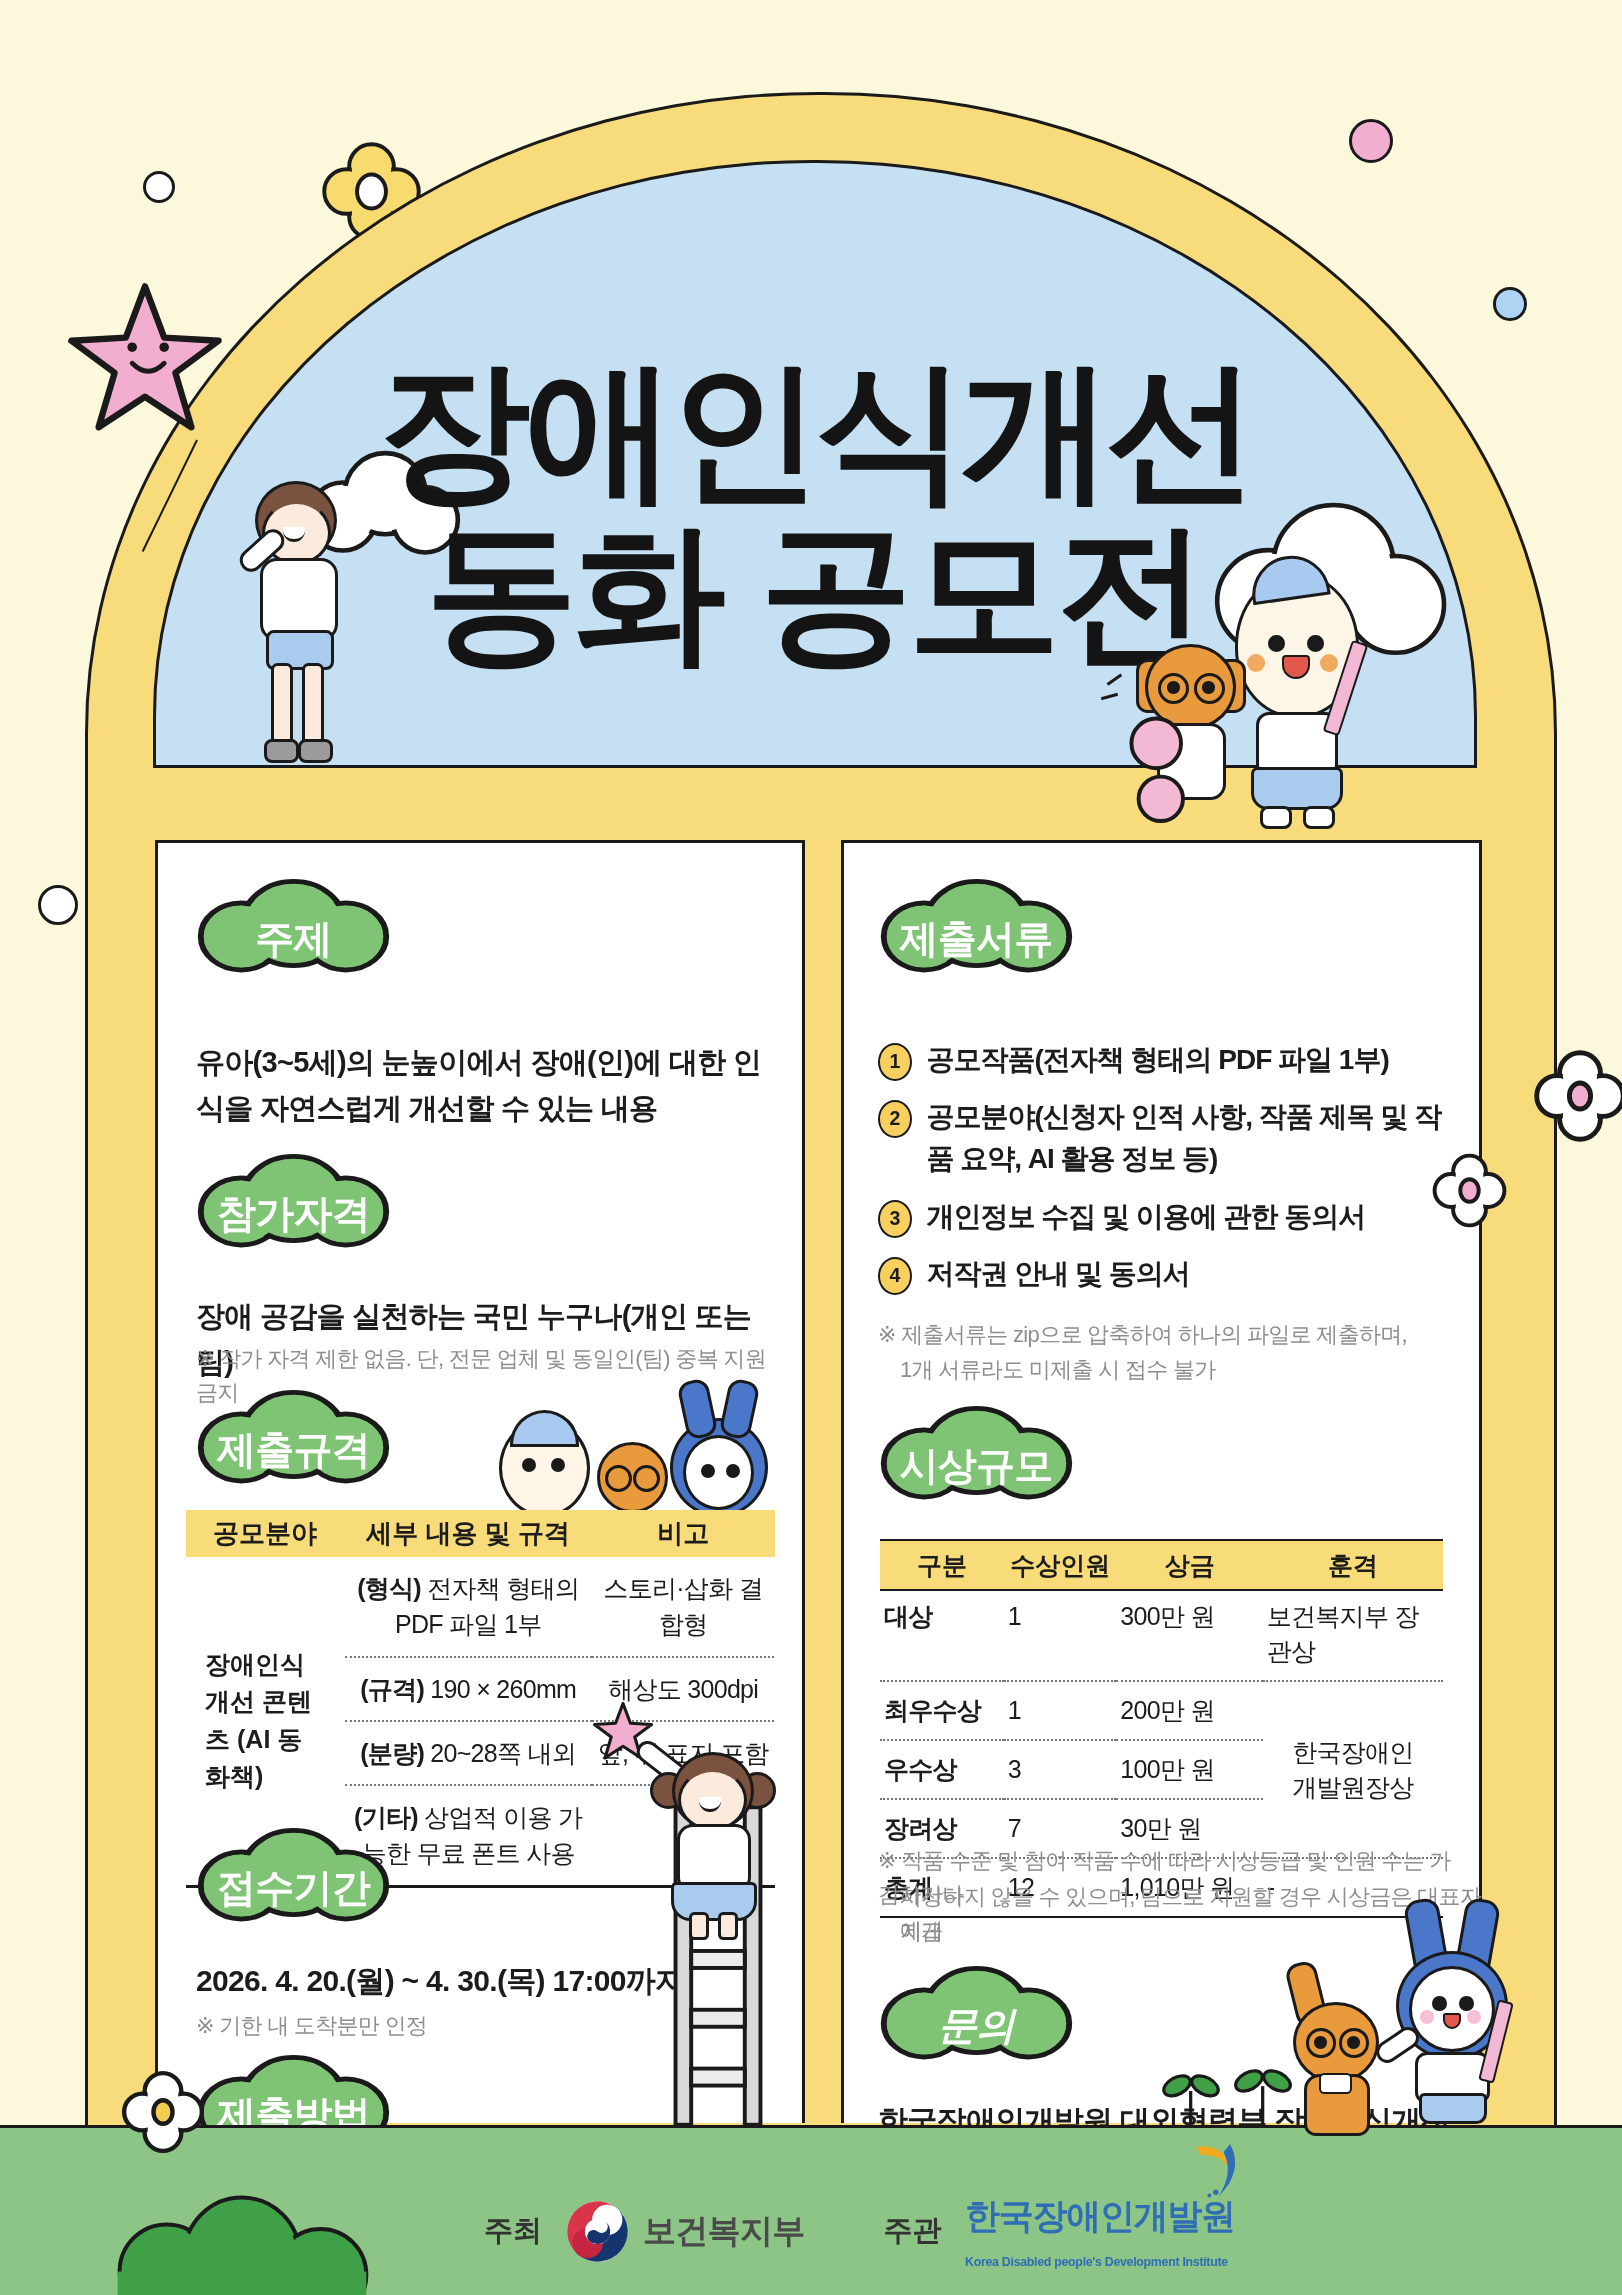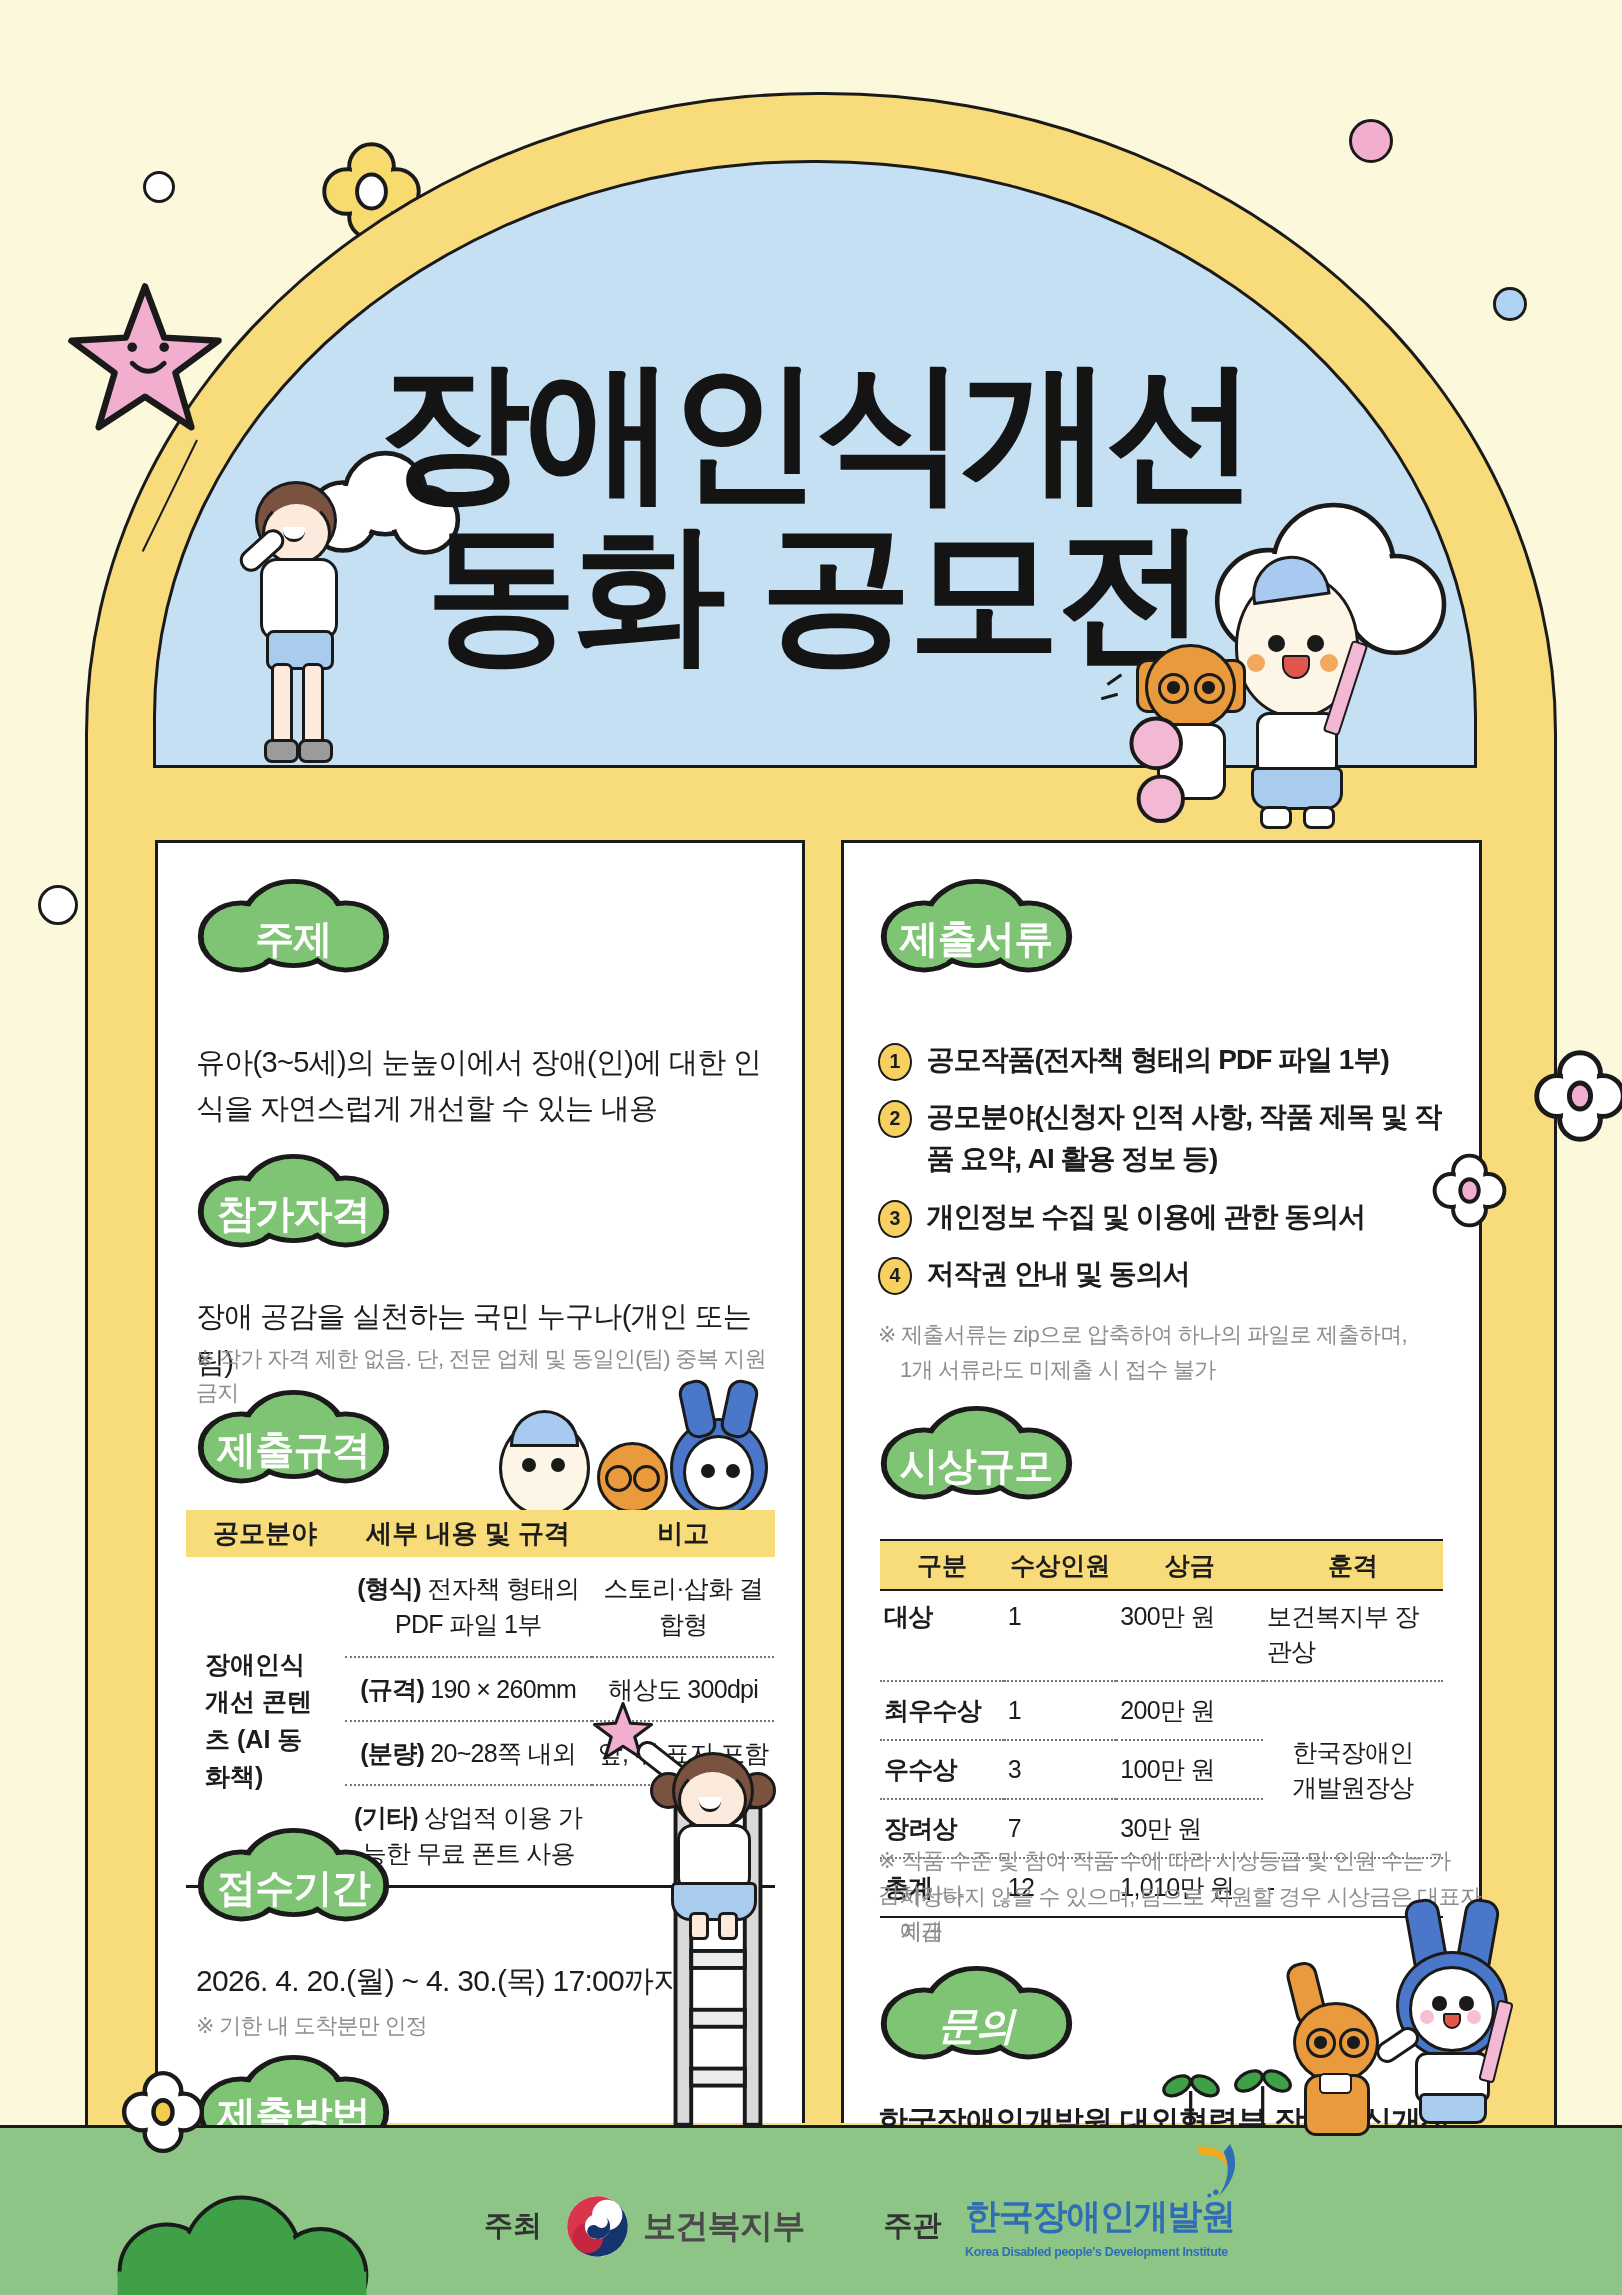--- a/index.html
+++ b/index.html
@@ -26,21 +26,21 @@
   .title2{position:absolute;left:0;top:353px;width:100%;text-align:center;
           font-size:152px;font-weight:900;color:#141414;letter-spacing:-3.9px;line-height:1;}
 
   
   .badge{position:absolute;width:209px;height:108px;}
   .badge svg{position:absolute;left:0;top:0;width:100%;height:100%;}
   .badge .lab{position:absolute;left:0;top:9.2px;width:100%;height:100%;display:flex;align-items:center;justify-content:center;
               color:#fff;font-size:39px;font-weight:800;letter-spacing:-0.7px;}
 
   
-  .body-txt{font-size:29px;font-weight:400;color:#1c1c1c;line-height:1.6;letter-spacing:-0.7px;}
+  .body-txt{font-size:29px;font-weight:700;color:#1c1c1c;line-height:1.6;letter-spacing:-0.7px;}
   .note-txt{font-size:22px;font-weight:500;color:#8E8E8E;line-height:1.55;letter-spacing:-0.7px;}
 
   
   .spec-head{position:absolute;display:grid;grid-template-columns:27% 42% 31%;
              background:#F8DC7A;align-items:center;text-align:center;
              font-size:26px;font-weight:800;color:#1c1c1c;}
   .spec-body{position:absolute;display:grid;grid-template-columns:27% 42% 31%;
              border-bottom:3.3px solid #1a1a1a;font-size:25px;color:#1c1c1c;}
   .spec-body .cell{padding:13px 5.2px;text-align:center;line-height:1.45;letter-spacing:-0.7px;}
   .spec-body .cat{grid-column:1;grid-row:1 / span 4;display:flex;align-items:center;justify-content:center;
@@ -67,21 +67,21 @@
 
   
   .phone-row{position:absolute;display:flex;align-items:center;gap:11.8px;}
 
   
   .ground{position:absolute;left:0;top:2125px;width:1623px;height:171px;background:#8CC585;border-top:3.3px solid #1a1a1a;z-index:5;}
   .footer-row{position:absolute;left:484px;top:65px;display:flex;align-items:center;}
   .host-label{font-size:29px;font-weight:700;color:#333;}
   .host-name{font-size:33px;font-weight:700;color:#4A4A4A;letter-spacing:-0.7px;}
   .org-name{font-size:35px;font-weight:800;color:#2F6EB5;letter-spacing:-1.3px;}
-  .org-en{font-size:12.4px;font-weight:600;color:#2F6EB5;margin-top:5px;letter-spacing:-0.3px;}
+  .org-en{font-size:12.4px;font-weight:600;color:#2F6EB5;margin-top:15px;letter-spacing:-0.3px;}
 
   
   .circ{position:absolute;border:3.3px solid #1a1a1a;border-radius:50%;}
   .string{position:absolute;width:2px;background:#1a1a1a;transform-origin:top center;}
   .arm{position:absolute;background:#fff;border:3.3px solid #1a1a1a;border-radius:15.7px;}
 </style>
 </head>
 <body>
 
 <div class="poster">

